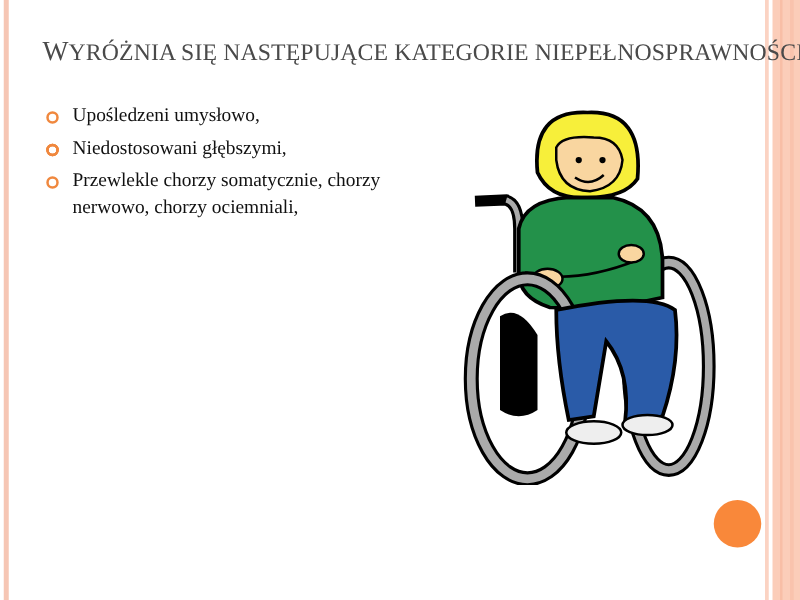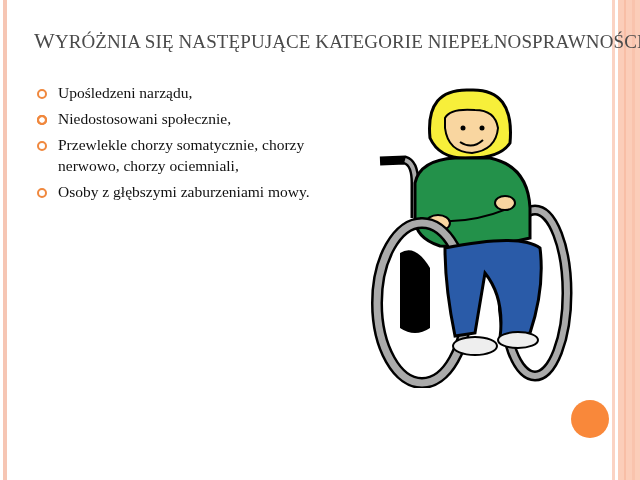--- a/index.html
+++ b/index.html
@@ -23,26 +23,25 @@
 
 <div class="left-stripe"></div>
 <div class="right-band rb2"></div>
 <div class="right-band rb1"></div>
 <div class="right-band rb3"></div>
 <div class="right-band rb4"></div>
 
 <div class="title"><span class="big">W</span><span>YRÓŻNIA SIĘ NASTĘPUJĄCE KATEGORIE NIEPEŁNOSPRAWNOŚCI;</span></div>
 
 <ul class="list">
-  <li><span class="bullet"></span><span>Upośledzeni narządu,</span></li>
+  <li><span class="bullet"></span><span>Upośledzeni umysłowo,</span></li>
   <li><span class="bullet"></span></li>
   <li><span class="bullet"></span></li>
-  <li><span class="bullet"></span><span>Niedostosowani społecznie,</span></li>
+  <li><span class="bullet"></span><span>Niedostosowani głębszymi,</span></li>
   <li><span class="bullet"></span><span>Przewlekle chorzy somatycznie, chorzy nerwowo, chorzy ociemniali,</span></li>
-  <li><span class="bullet"></span><span>Osoby z głębszymi zaburzeniami mowy.</span></li>
 </ul>
 
 <svg class="illus" viewBox="0 0 230 300">
 
   <ellipse cx="175" cy="205" rx="32" ry="83" fill="none" stroke="#000" stroke-width="11"></ellipse>
   <ellipse cx="175" cy="205" rx="32" ry="83" fill="none" stroke="#aaa" stroke-width="6"></ellipse>
 
   <path d="M20 73 L45 72 Q55 75 55 95 L55 130" fill="none" stroke="#000" stroke-width="9"></path>
   <path d="M45 72 Q55 75 55 95 L55 130" fill="none" stroke="#aaa" stroke-width="4"></path>
 

